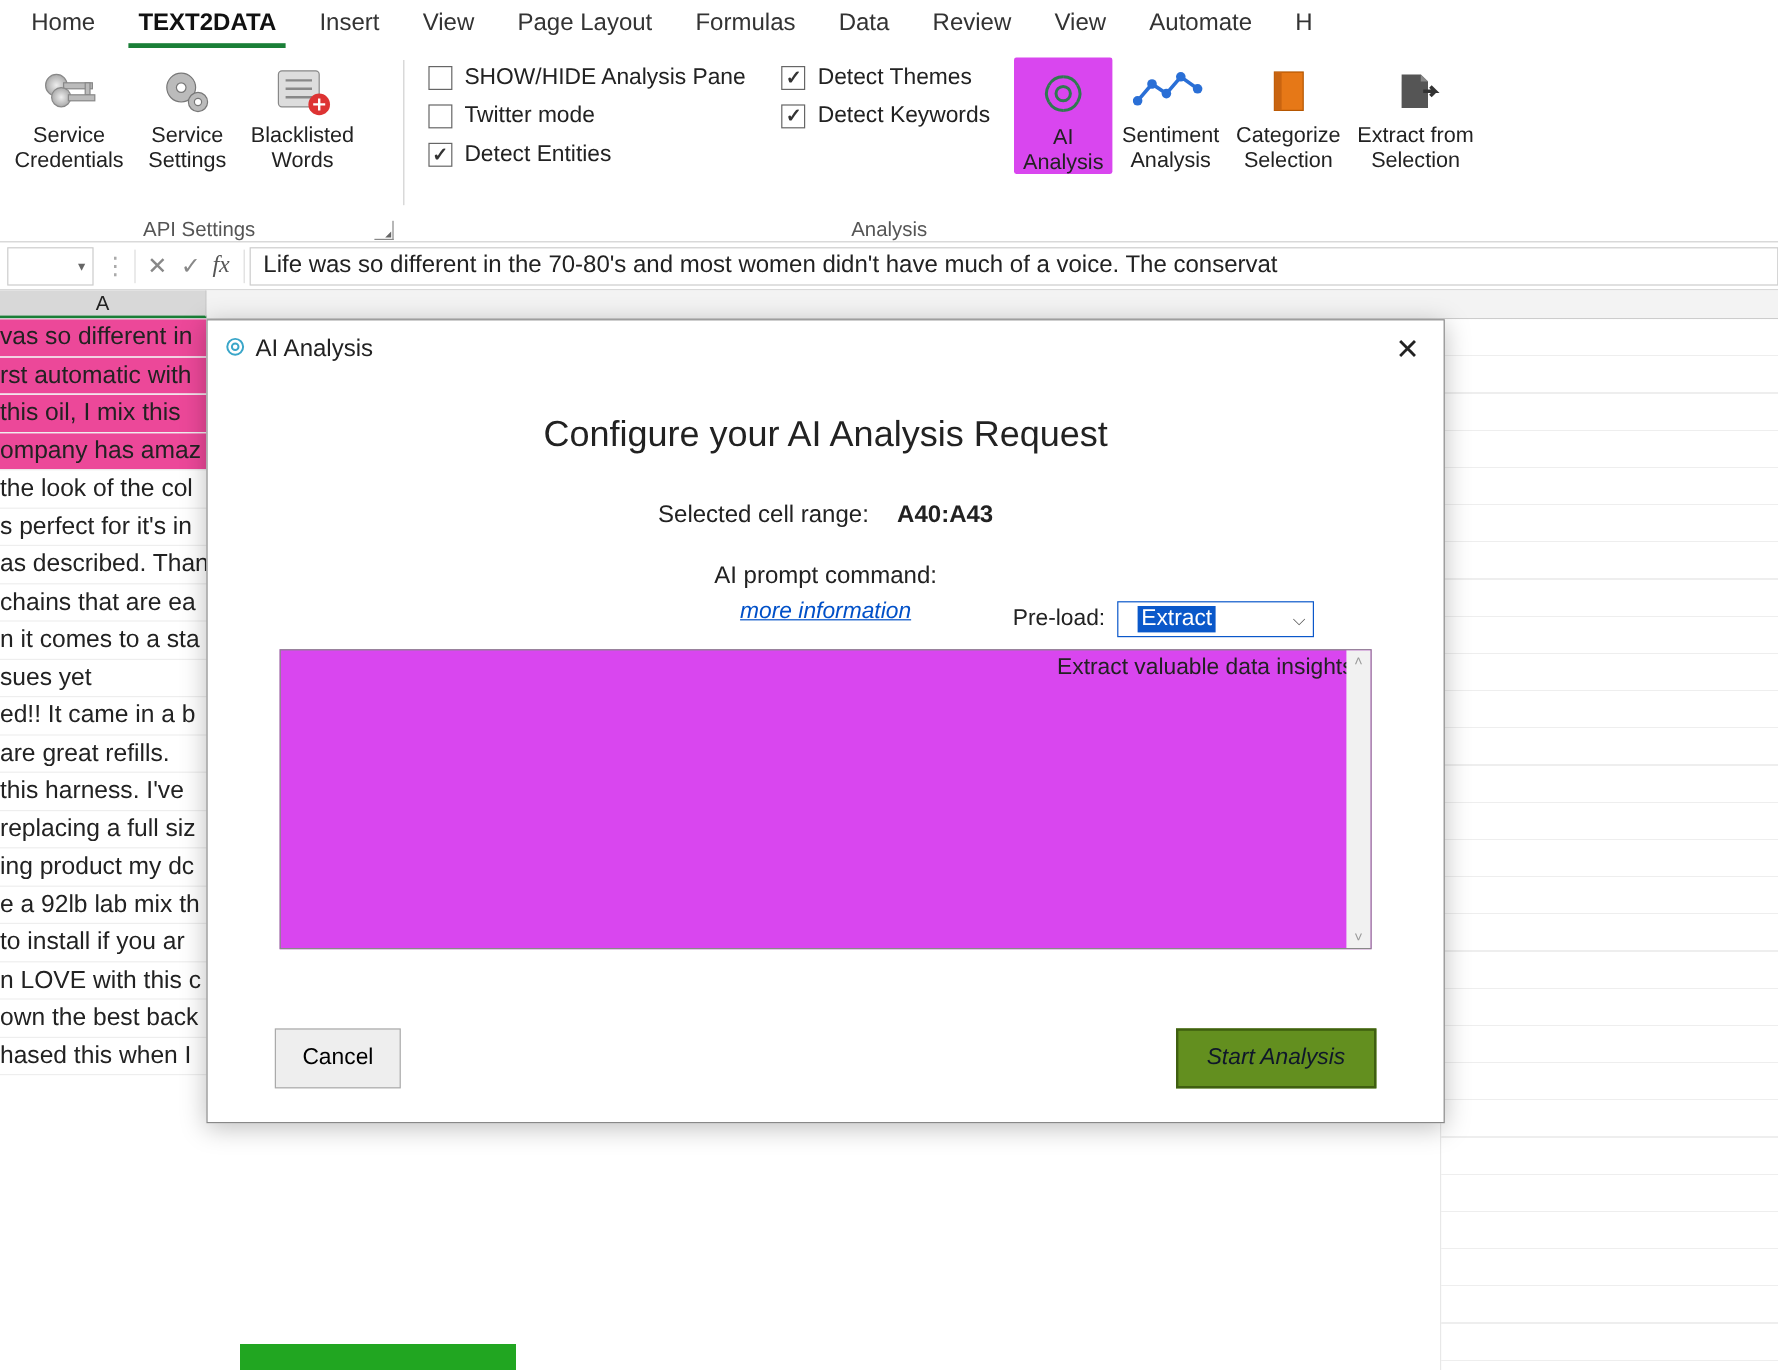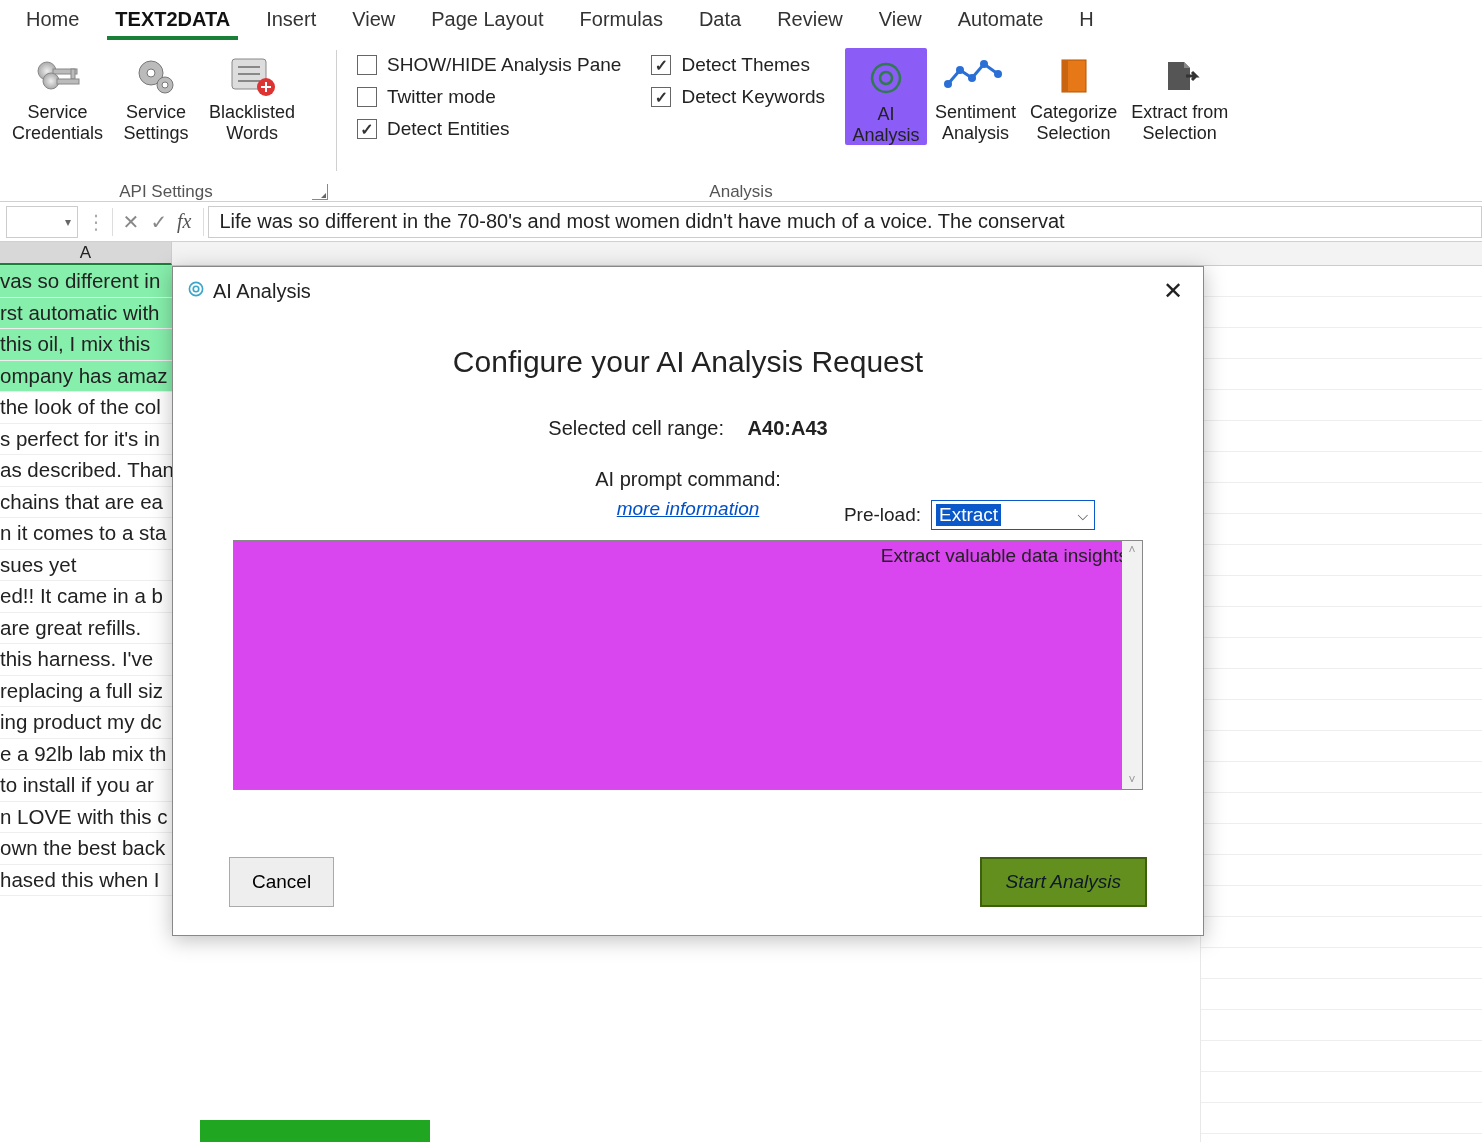--- a/index.html
+++ b/index.html
@@ -76,21 +76,21 @@
     align-items: center;
     justify-content: flex-start;
     padding: 4px 6px 0 6px;
     text-align: center;
     font-size: 18px;
     line-height: 1.15;
     cursor: pointer;
     min-width: 90px;
   }
   .big-btn.highlight {
-    background: #8b5cf6;
+    background: #d946ef;
     border-radius: 2px;
   }
   .big-btn .icon-wrap {
     height: 48px;
     display: flex;
     align-items: center;
     justify-content: center;
     margin-bottom: 2px;
   }
   .big-btn .lbl { white-space: pre-line; }
@@ -216,21 +216,21 @@
     padding-left: 0px;
     white-space: nowrap;
     overflow: hidden;
     display: flex;
   }
   .cellA {
     width: 172px;
     overflow: hidden;
     padding-left: 0;
   }
-  .cellA.sel { background: #86efac; }
+  .cellA.sel { background: #ec4899; }
   .status-strip {
     position: absolute;
     left: 200px;
     bottom: 0;
     height: 22px;
     width: 230px;
     background: #21a621;
   }
   
   .grid-right {
@@ -287,21 +287,21 @@
     margin-top: -26px;
     margin-bottom: 10px;
     font-size: 19px;
   }
   .combo {
     width: 164px;
     height: 30px;
     border: 1.5px solid #0a58ca;
     display: flex;
     align-items: center;
-    padding: 0 4px;
+    padding: 0 16px;
     position: relative;
     text-align: center;
   }
   .combo .seltext {
     background: #0a58ca;
     color: #fff;
     padding: 0 3px;
   }
   .combo::after {
     content: "⌵";

